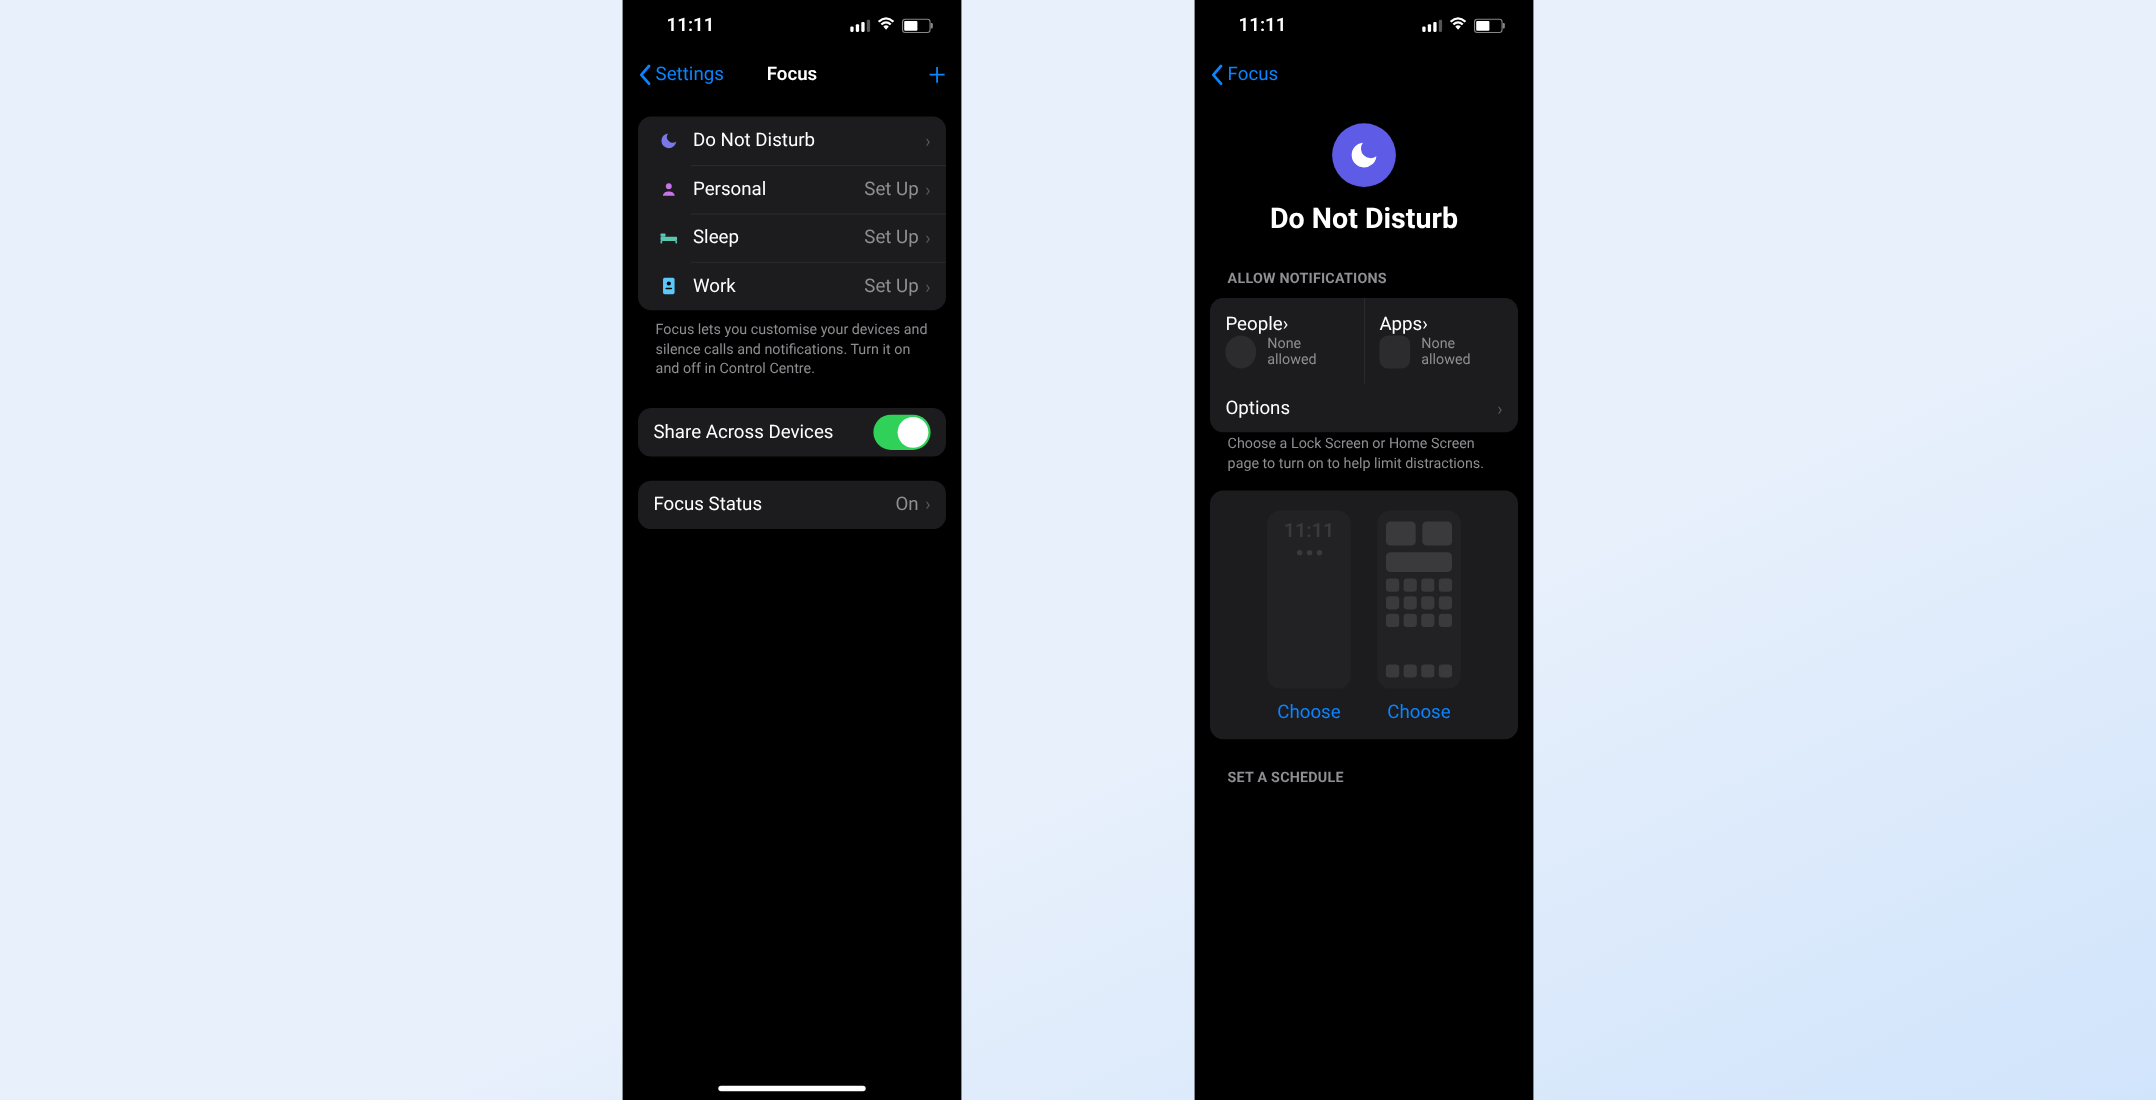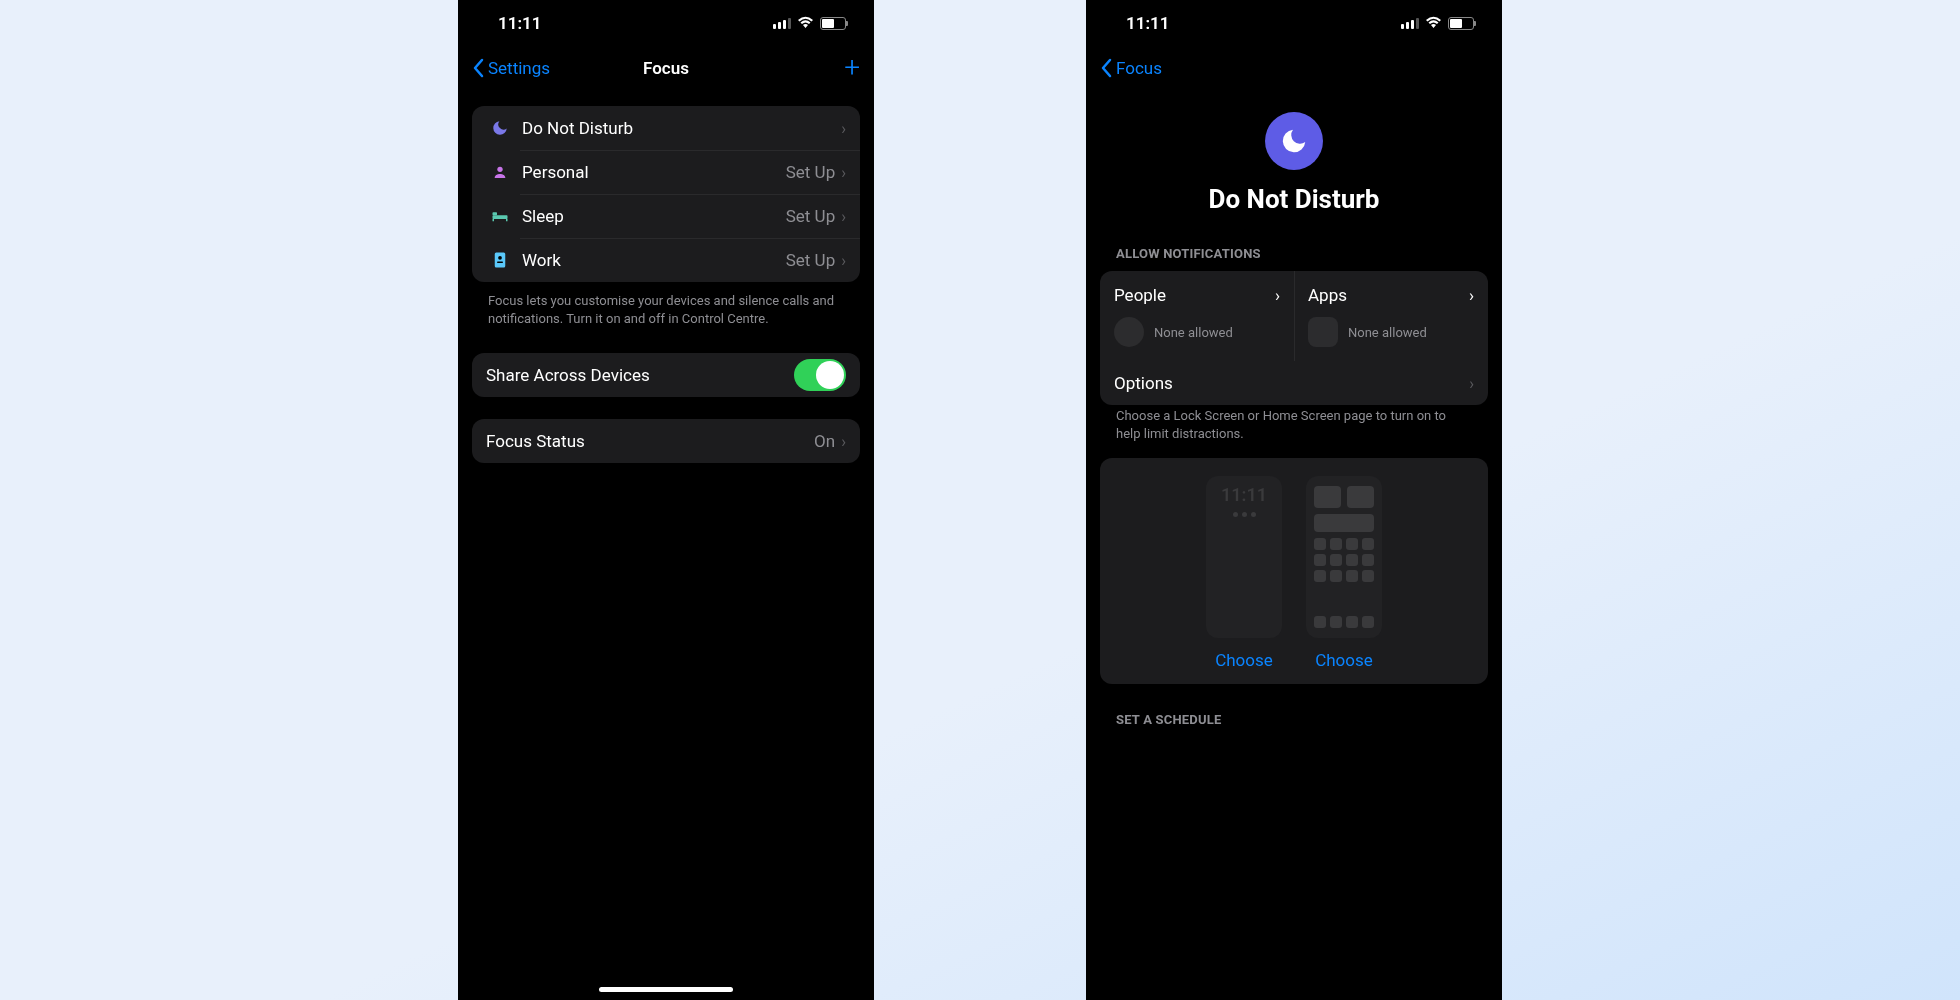--- a/index.html
+++ b/index.html
@@ -1,18 +1,18 @@
 <!DOCTYPE html>
 <html><head>
 <meta charset="utf-8">
 <style>
 *{box-sizing:border-box;margin:0;padding:0;font-family:-apple-system,BlinkMacSystemFont,"Segoe UI",Roboto,Helvetica,Arial,sans-serif;-webkit-font-smoothing:antialiased}
 body{width:1960px;height:1000px;background:linear-gradient(155deg,#e8f0fb 0%,#e8f0fb 60%,#d0e4fb 100%);display:flex;align-items:flex-start;justify-content:center;overflow:hidden}
 .stage{display:flex;gap:212px;padding-top:0}
-.phone{width:416px;height:1000px;background:#000;color:#fff;position:relative;overflow:hidden}
+.phone{width:308px;height:1000px;background:#000;color:#fff;position:relative;overflow:hidden}
 .status{height:46px;display:flex;align-items:center;justify-content:space-between;padding:0 28px 0 40px;font-size:17px;font-weight:600}
 .status .right{display:flex;align-items:center;gap:6px}
 .sig{display:inline-flex;align-items:flex-end;gap:2px}
 .sig span{width:3px;background:#fff;display:inline-block;border-radius:1px}
 .sig span:nth-child(1){height:5px}.sig span:nth-child(2){height:7px}.sig span:nth-child(3){height:9px}.sig span:nth-child(4){height:11px;background:#555}
 .batt{width:26px;height:13px;border:1px solid #888;border-radius:3px;position:relative}
 .batt::after{content:"";position:absolute;right:-3px;top:3px;width:2px;height:5px;background:#888;border-radius:0 1px 1px 0}
 .batt i{position:absolute;left:1px;top:1px;bottom:1px;width:50%;background:#fff;border-radius:1px}
 .nav{height:44px;display:flex;align-items:center;justify-content:space-between;padding:0 14px}
 .nav .back{color:#0a84ff;font-size:17px;display:flex;align-items:center;gap:4px;cursor:pointer}
@@ -30,22 +30,22 @@
 .toggle{width:52px;height:32px;background:#30d158;border-radius:16px;position:relative;cursor:pointer}
 .toggle i{position:absolute;right:2px;top:2px;width:28px;height:28px;background:#fff;border-radius:50%}
 .hdr{text-align:center;padding:22px 0 10px}
 .hdr .big{width:58px;height:58px;background:#5e5ce6;border-radius:50%;margin:0 auto 14px;display:flex;align-items:center;justify-content:center;font-size:30px;color:#fff}
 .hdr h1{font-size:26px;font-weight:700}
 .shead{text-transform:uppercase;color:#8e8e93;font-size:13px;font-weight:700;padding:22px 16px 2px;letter-spacing:0.2px}
 .sdesc{color:#8e8e93;font-size:13px;line-height:1.35;padding:2px 16px 8px}
 .split{display:flex}
 .split>div{flex:1;padding:14px;cursor:pointer;position:relative}
 .split>div+div::before{content:"";position:absolute;left:0;top:0;bottom:0;width:1px;background:#2a2a2c}
-.split .top{display:flex;justify-content:space-between;align-items:center;font-size:17px}
-.split .bot{display:flex;align-items:center;gap:10px;margin-top:12px}
+.split .top{display:flex;align-items:center;font-size:17px}
+.split .bot{display:flex;align-items:center;gap:10px;margin-top:0}
 .split .bot .ph{width:30px;height:30px;background:#2c2c2e;border-radius:50%}
 .split .bot .ph.sq{border-radius:8px}
 .split .bot span{color:#8e8e93;font-size:13px}
 .grow{background:#1c1c1e;border-radius:12px;margin-top:8px;overflow:hidden}
 .grow .row::before,.grow .row+.row::before{left:14px}
 .screens{padding:18px 0 14px;display:flex;justify-content:center;gap:24px}
 .mock{text-align:center}
 .mock .dev{width:76px;height:162px;background:#222224;border-radius:12px;padding:10px 8px;margin:0 auto 12px;display:flex;flex-direction:column;gap:6px}
 .mock .t{color:#3a3a3c;font-size:18px;font-weight:600;text-align:center;line-height:1}
 .mock .dots{display:flex;justify-content:center;gap:4px;margin-top:2px}

